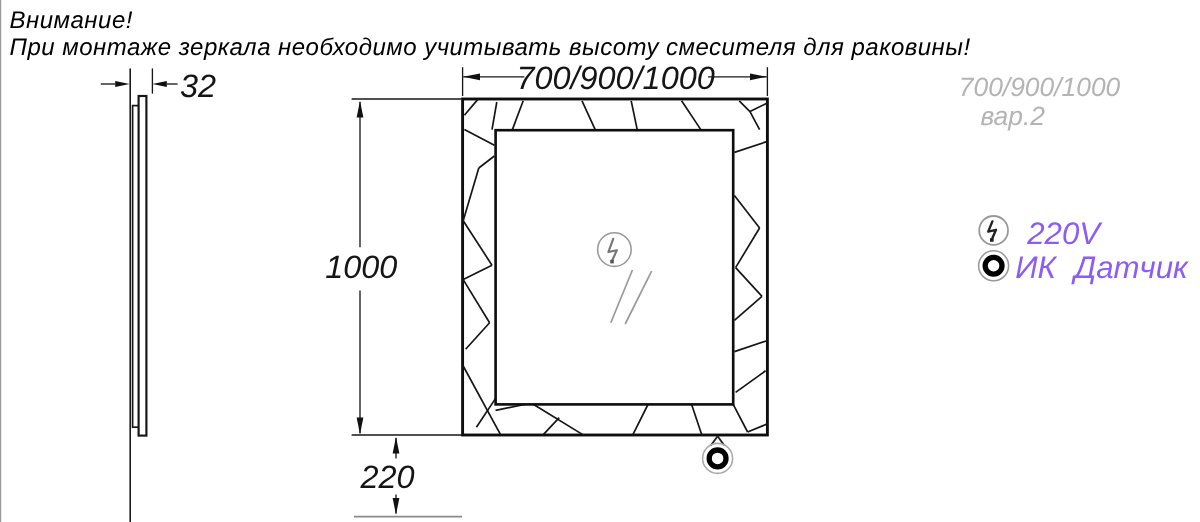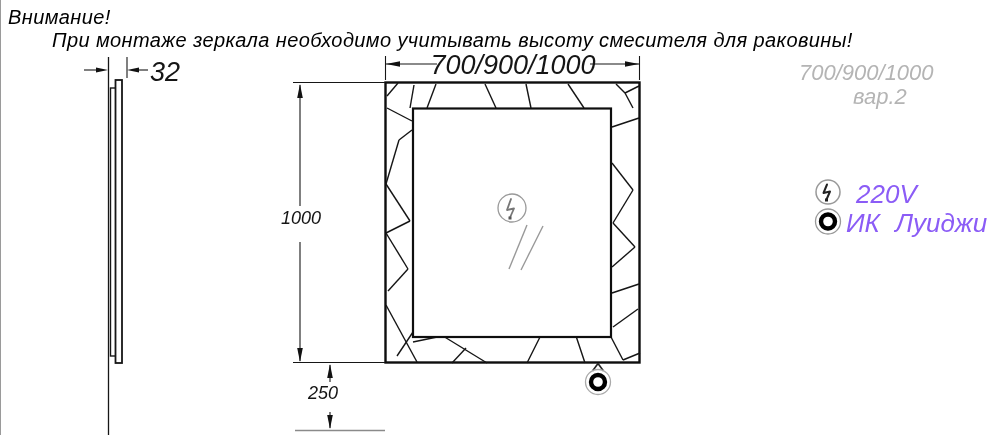--- a/index.html
+++ b/index.html
@@ -4,21 +4,21 @@
 <style>
   html,body{margin:0;padding:0;background:#fff;}
   #canvas{
     position:relative;width:1000px;height:435px;background:#ffffff;
     font-family:"Liberation Sans",sans-serif;overflow:hidden;
   }
   .txt{position:absolute;white-space:pre;font-style:italic;color:#8b5cf6;line-height:1.1;}
   .warning{font-size:20px;letter-spacing:.4px;color:#000;font-weight:500;}
   .titleline{font-size:22px;color:#b4b4b4;}
   .legendlabel{font-size:26px;word-spacing:8px;}
-  .dim{font-size:18px;color:#151515;}
+  .dim{font-size:27px;color:#151515;}
   .center{transform:translateX(-50%);}
   svg{position:absolute;left:0;top:0;}
 </style>
 </head>
 <body>
 
 <div id="canvas">
 
   <svg width="1000" height="435" viewBox="0 0 1000 435">
 
@@ -131,26 +131,26 @@
       <polyline points="827,184.5 823.5,193 830,191.5 826.5,199.5" stroke="#222" stroke-width="2" stroke-linejoin="round" stroke-linecap="round"></polyline>
       <rect x="825" y="198.5" width="3" height="3" fill="#222" stroke="none"></rect>
     </g>
     <g fill="none">
       <circle cx="828" cy="221.5" r="12.5" stroke="#999" stroke-width="1.3"></circle>
       <circle cx="828" cy="221.5" r="7" stroke="#000" stroke-width="4.4"></circle>
     </g>
   </svg>
 
   <div class="txt warning" style="left:8px;top:6px;">Внимание!</div>
-  <div class="txt warning" style="left:8px;top:29px;margin-left:44px;">При монтаже зеркала необходимо учитывать высоту смесителя для раковины!</div>
+  <div class="txt warning" style="left:8px;top:29px;">При монтаже зеркала необходимо учитывать высоту смесителя для раковины!</div>
 
   <div class="txt titleline" style="left:799px;top:61px;">700/900/1000</div>
-  <div class="txt titleline" style="left:817px;top:85px;margin-left:36px;">вар.2</div>
+  <div class="txt titleline" style="left:817px;top:85px;">вар.2</div>
 
   <div class="txt legendlabel" style="left:856px;top:180px;">220V</div>
-  <div class="txt legendlabel" style="left:846px;top:209px;">ИК Луиджи</div>
+  <div class="txt legendlabel" style="left:846px;top:209px;">ИК Датчик</div>
 
   <div class="txt dim" style="left:150px;top:58px;font-size:27px;">32</div>
   <div class="txt dim center" style="left:513px;top:51px;font-size:27px;">700/900/1000</div>
   <div class="txt dim center" style="left:301px;top:209px;">1000</div>
-  <div class="txt dim center" style="left:323px;top:384px;">250</div>
+  <div class="txt dim center" style="left:323px;top:384px;">220</div>
 
 </div>
 
 </body></html>

